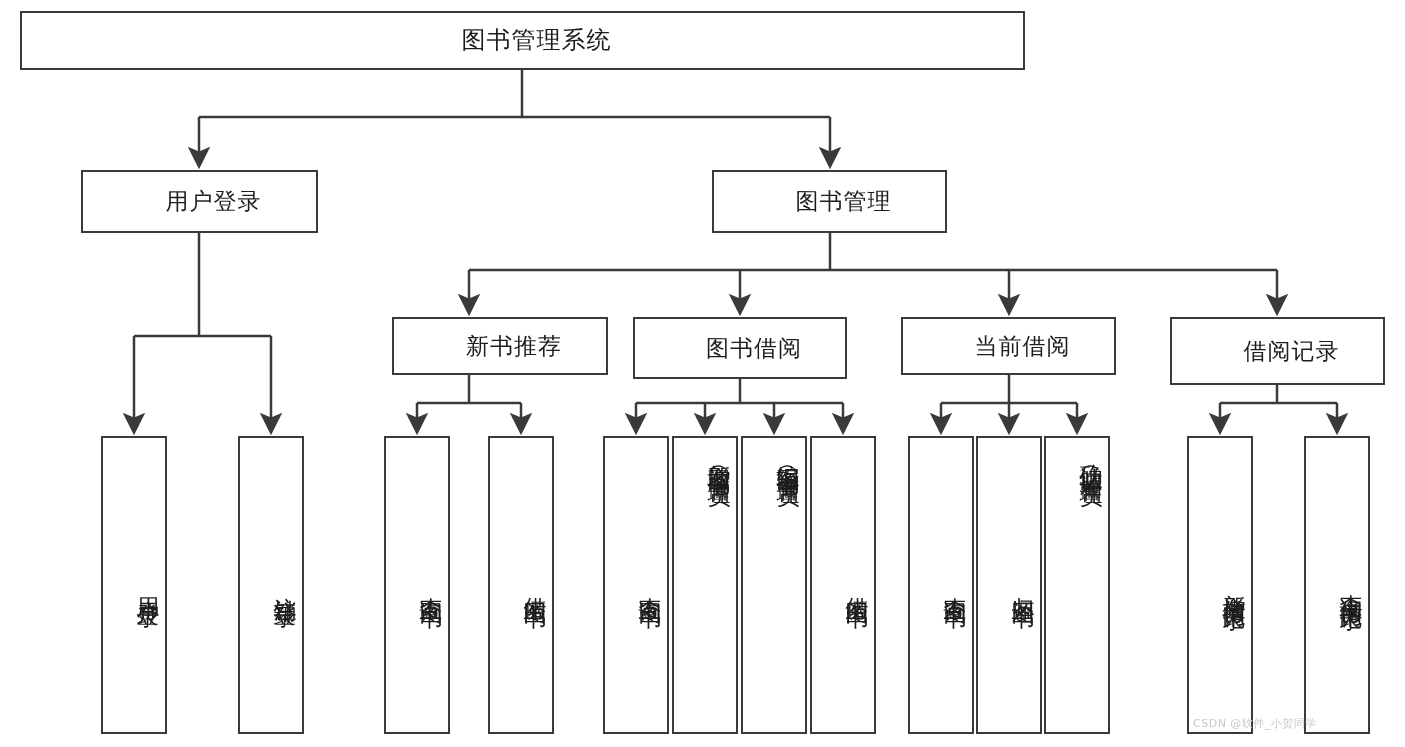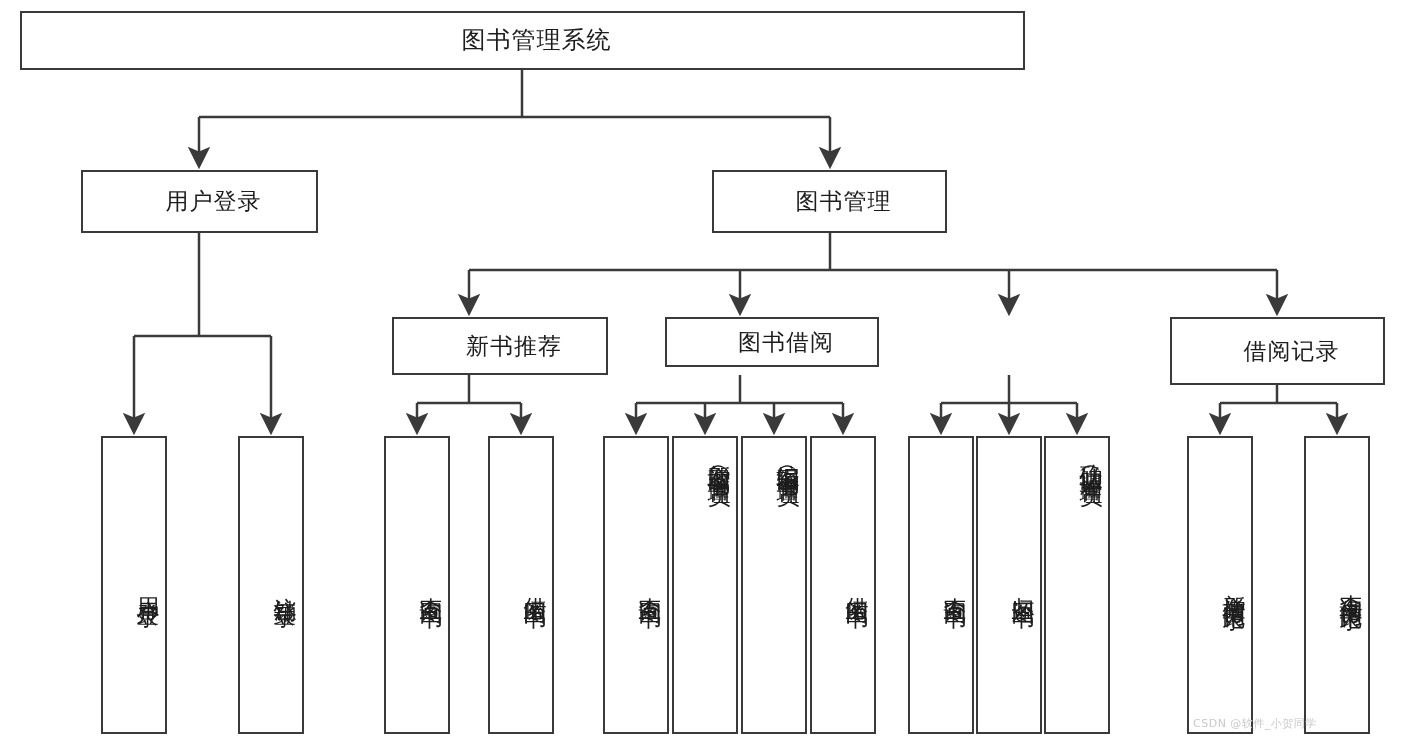--- a/index.html
+++ b/index.html
@@ -141,22 +141,25 @@
   <div class="node horiz" style="left:81px; top:170px; width:237px; height:63px;">
     <span class="node-label">用户登录</span>
   </div>
   <div class="node horiz" style="left:712px; top:170px; width:235px; height:63px;">
     <span class="node-label">图书管理</span>
   </div>
 
   <div class="node horiz" style="left:380px; top:317px; width:216px; height:58px;margin-left:12px;">
     <span class="node-label">新书推荐</span>
   </div>
-  <div class="node horiz" style="left:633px; top:317px; width:214px; height:50px;margin-left:32px;">
+  <div class="node horiz" style="left:633px; top:317px; width:214px; height:62px;">
     <span class="node-label">图书借阅</span>
+  </div>
+  <div class="node horiz" style="left:901px; top:317px; width:215px; height:58px;">
+    <span class="node-label">当前借阅</span>
   </div>
   <div class="node horiz" style="left:1170px; top:317px; width:215px; height:68px;">
     <span class="node-label">借阅记录</span>
   </div>
 
   <div class="node vert centered" style="left:101px; top:436px; width:66px; height:298px;">
     <span class="node-label">用户登录</span>
   </div>
   <div class="node vert centered" style="left:238px; top:436px; width:66px; height:298px;">
     <span class="node-label">注销登录</span>

